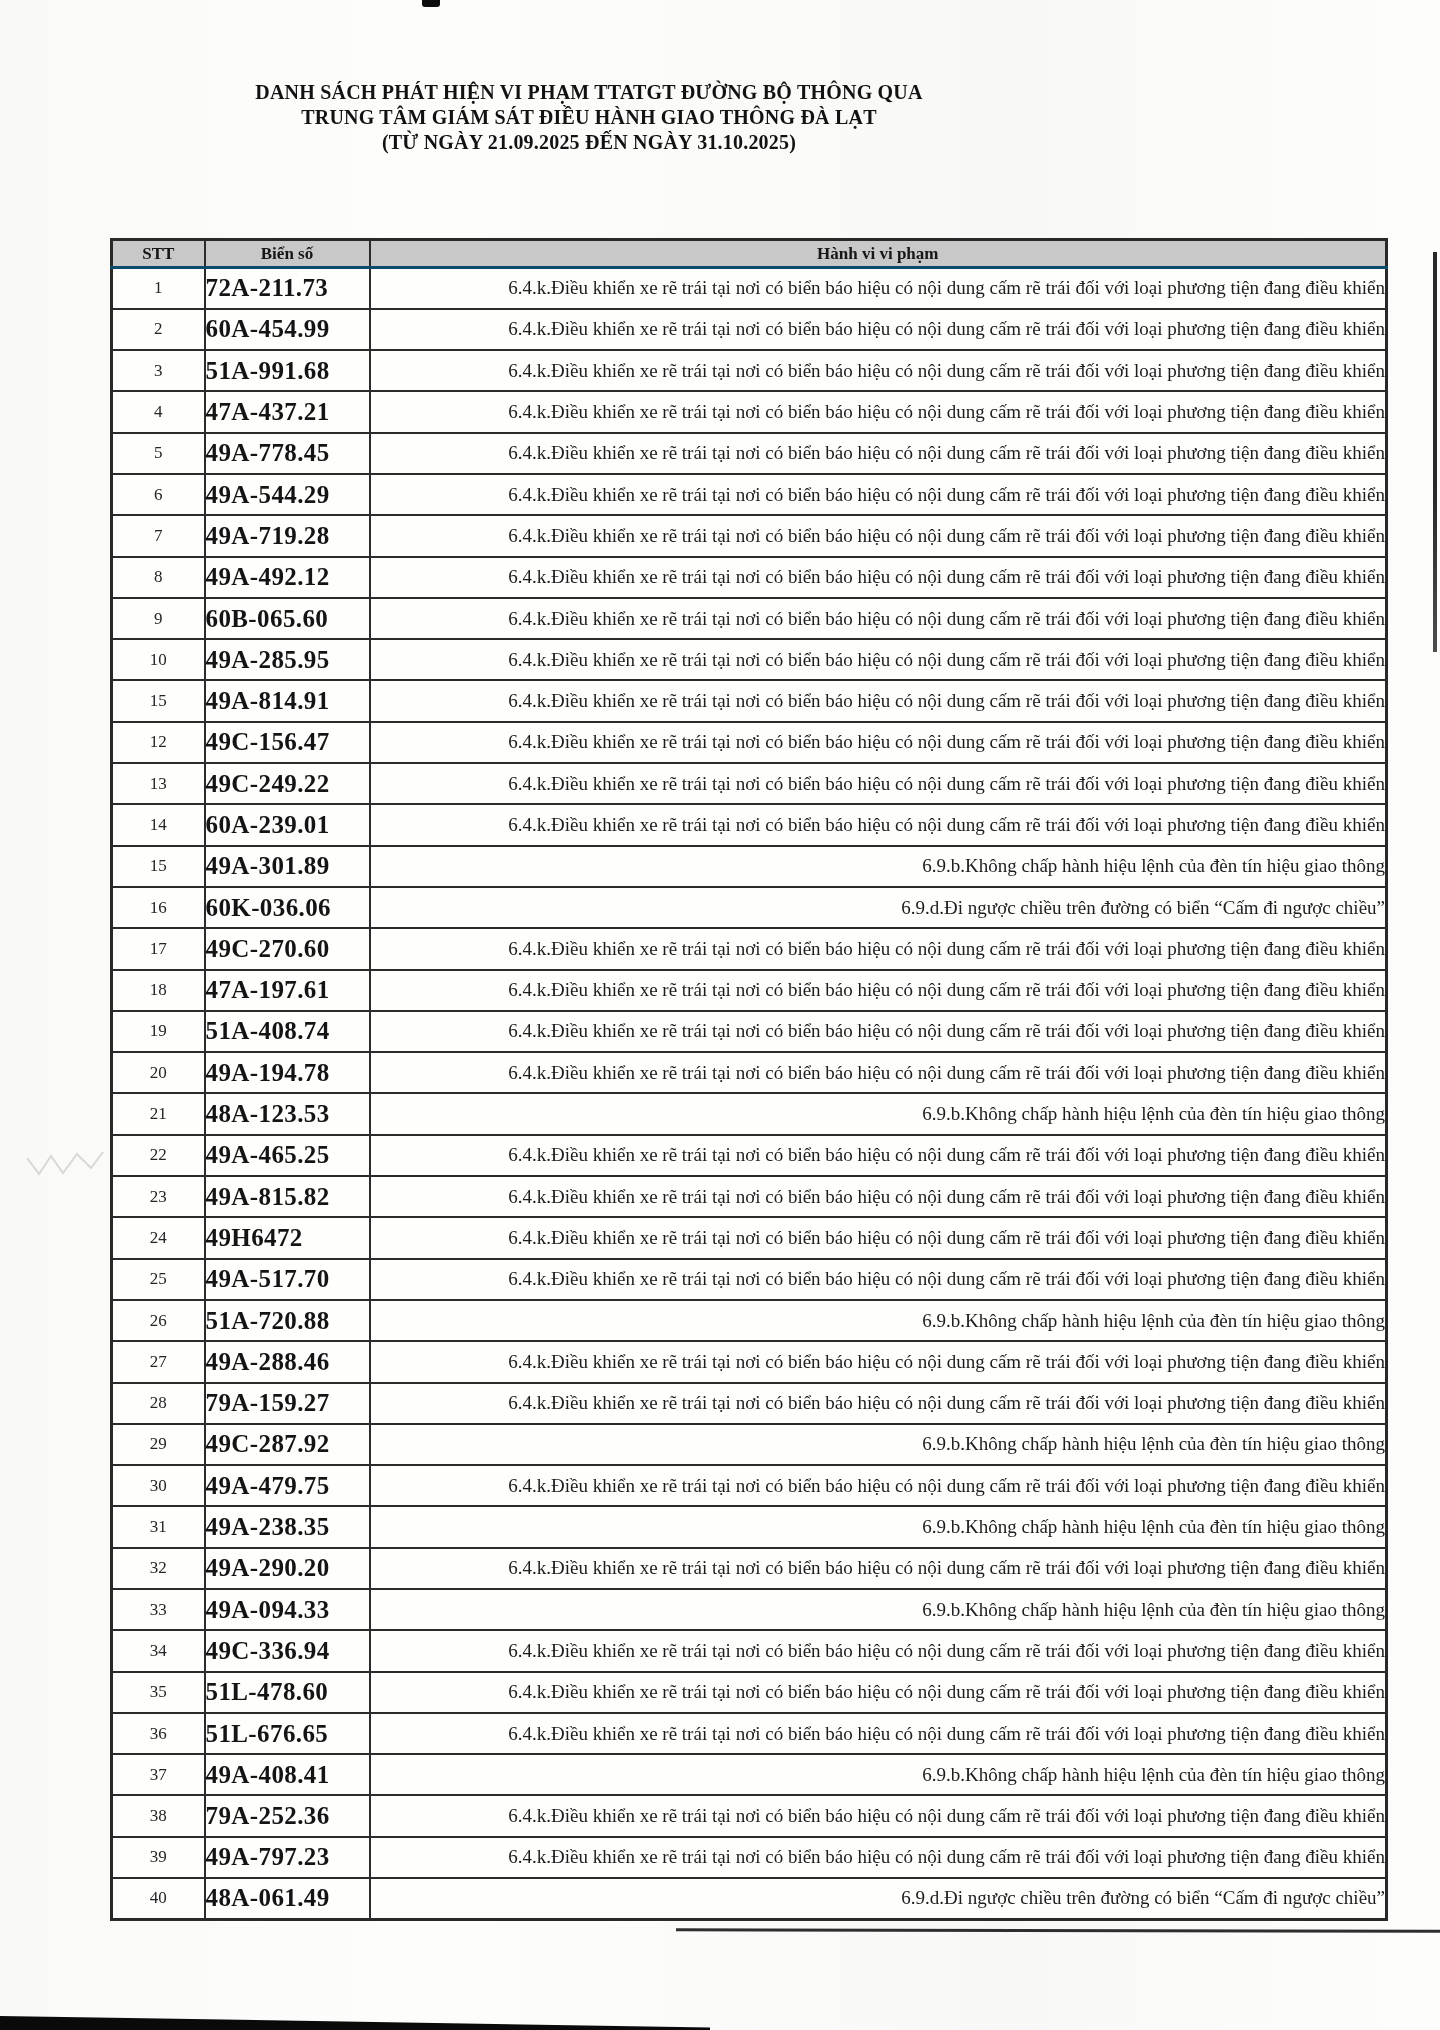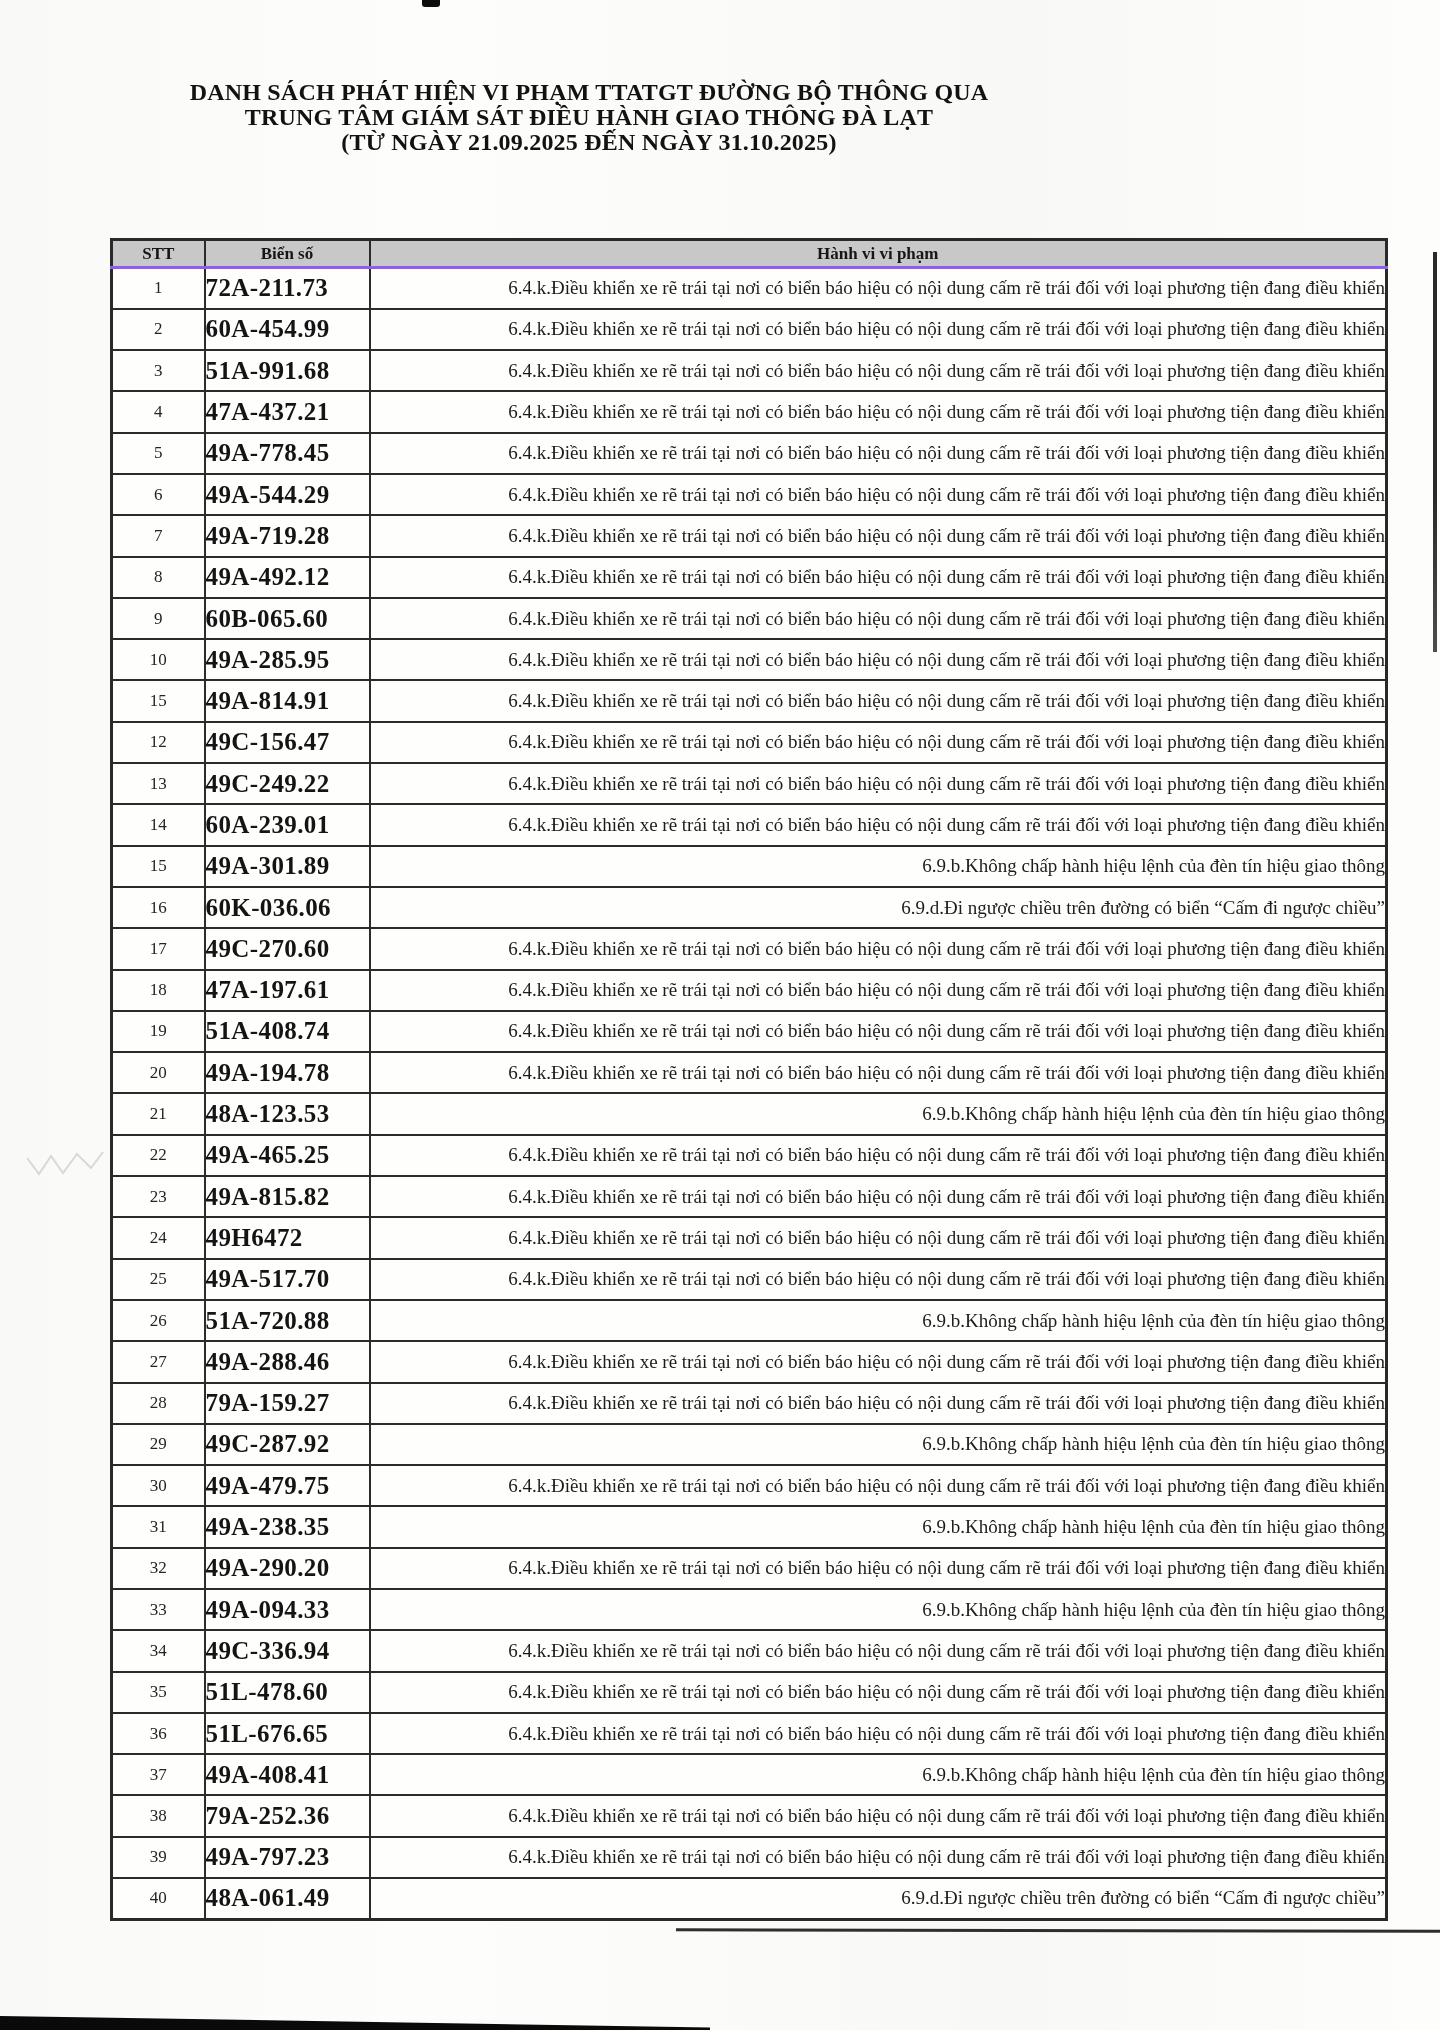--- a/index.html
+++ b/index.html
@@ -21,21 +21,21 @@
       #fdfdfc;
   }
   .title-block {
     position: absolute;
     top: 80px;
     left: 0;
     width: 1178px;
     text-align: center;
   }
   .title-line {
-    font-size: 24px;
+    font-size: 20px;
     font-weight: bold;
     line-height: 25px;
     letter-spacing: 0.2px;
     color: #121212;
     white-space: nowrap;
   }
   table.violations-table {
     position: absolute;
     left: 110px;
     top: 238px;
@@ -53,21 +53,21 @@
   }
   .violations-table thead tr {
     height: 28px;
     background: #c8c8c8;
   }
   .violations-table th {
     font-size: 17px;
     font-weight: bold;
     text-align: center;
     color: #161616;
-    border-bottom: 3px solid #8b5cf6;
+    border-bottom: 3px solid #0c4a6e;
   }
   .violations-table tbody tr {
     height: 41.3px;
     background: #fefefd;
   }
   .cell-stt {
     font-size: 17px;
     text-align: center;
     color: #242424;
   }

